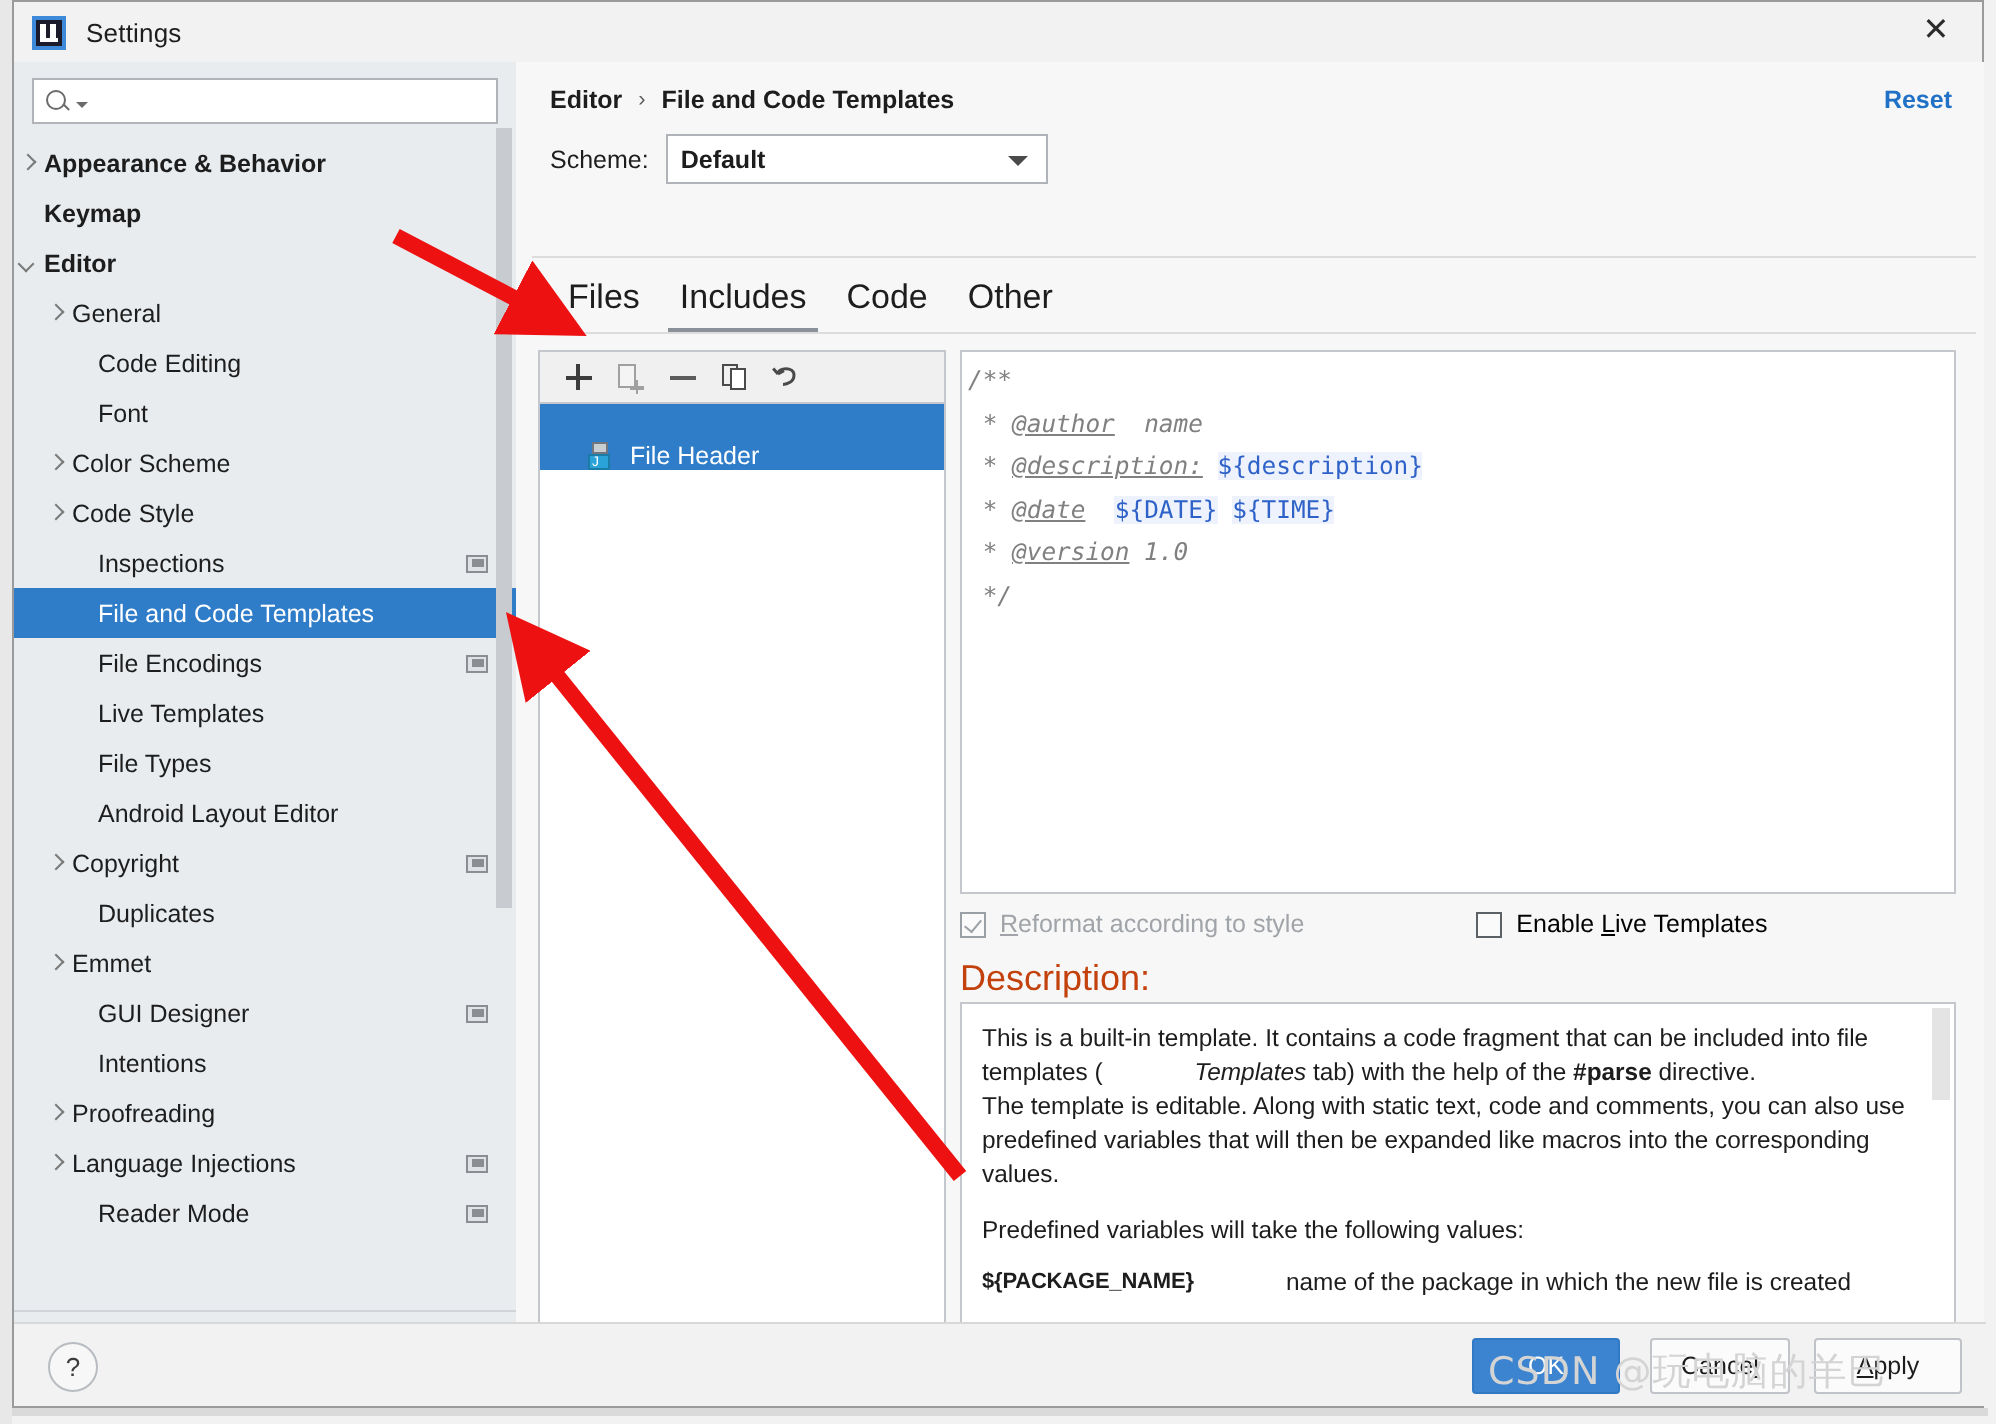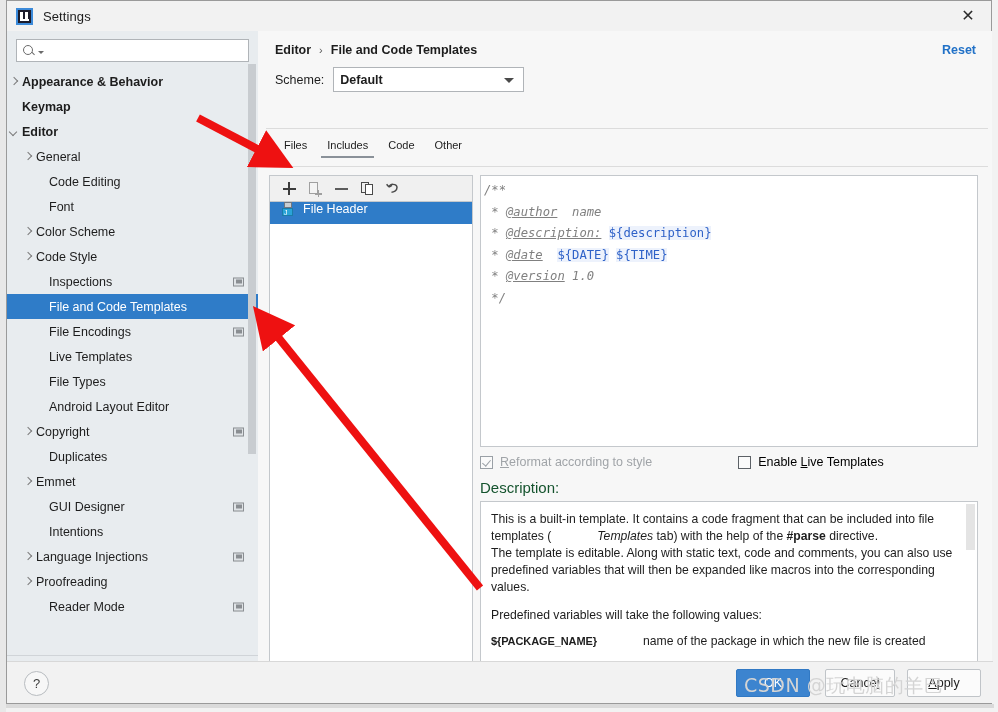--- a/index.html
+++ b/index.html
@@ -155,21 +155,21 @@
   #scheme-caret {
     position:absolute; right:9px; top:10px;
     width:0;height:0;border-left:5px solid transparent;border-right:5px solid transparent;
     border-top:5px solid #4a4a4a;
   }
   #panel-rule { position:absolute; left:8px; top:97px; width:722px; height:1px; background:#dcdcdc; }
   #tabs {
     position:absolute; left:16px; top:103px; display:flex; align-items:flex-end; gap:0;
   }
   .tab {
-    font-size:11px; color:#1d1d1d; padding:5px 10px 7px 10px; position:relative;
+    font-size:17px; color:#1d1d1d; padding:5px 10px 7px 10px; position:relative;
   }
   .tab.active::after {
     content:""; position:absolute; left:4px; right:4px; bottom:0; height:2.5px; background:#8a9199;
   }
   #tabs-rule { position:absolute; left:8px; top:135px; width:722px; height:1px; background:#dcdcdc; }
 
   
   #list-panel {
     position:absolute; left:11px; top:144px; width:204px; height:512px;
     background:#ffffff; border:1px solid #c4c8cc;
@@ -186,21 +186,21 @@
   .ic-filenew .pg { position:absolute; left:1px; top:0; width:9px; height:12px; border:1.4px solid #333; background:#fafafa; }
   .ic-filenew .pl1 { position:absolute; right:0; bottom:1px; width:7px; height:1.6px; background:#333; }
   .ic-filenew .pl2 { position:absolute; right:2.7px; bottom:-1.5px; width:1.6px; height:7px; background:#333; }
   .ic-minus { width:13px; height:2px; background:#5c5c5c; }
   .ic-copy { position:relative; width:13px; height:13px; }
   .ic-copy .c1 { position:absolute; left:0; top:0; width:8px; height:11px; border:1.5px solid #4a4a4a; }
   .ic-copy .c2 { position:absolute; left:4px; top:2px; width:8px; height:11px; border:1.5px solid #4a4a4a; background:#fff; }
   .ic-undo { position:relative; width:14px; height:13px; }
   .ic-undo svg { display:block; }
   .list-item {
-    height:22px; display:flex; align-items:flex-start; padding-left:12px;
+    height:33px; display:flex; align-items:flex-end; padding-left:24px;
     font-size:12.5px; color:#1d1d1d;
   }
   .list-item.sel { background:#2f7cc8; color:#ffffff; }
   .ic-tmpl { position:relative; width:14px; height:14px; flex:none; margin-right:7px; }
   .ic-tmpl .top { position:absolute; left:2px; top:0px; width:8px; height:6px; background:#c9ced2; border:1px solid #6f7680; }
   .ic-tmpl .bot { position:absolute; left:0px; top:6px; width:11px; height:8px; background:#2aa4d8; border:1px solid #1b7ca8; }
   .ic-tmpl .j { position:absolute; left:2px; top:7px; font-size:7px; color:#fff; font-family:"Liberation Sans", sans-serif; }
 
   
   #editor {
@@ -224,21 +224,21 @@
     content:""; position:absolute; left:3px; top:1.5px; width:4px; height:7px;
     border-right:1.8px solid #9aa0a6; border-bottom:1.8px solid #9aa0a6;
     transform:rotate(40deg);
   }
   .cbx.enabled { border-color:#5c6166; }
   .cb-label { font-size:12.5px; margin-left:7px; }
   .cb-label.dim { color:#a0a4a8; }
   .cb-label u { text-decoration:underline; }
   #cb-2 { margin-left:86px; display:flex; align-items:center; }
 
-  #desc-label { position:absolute; left:222px; top:448px; font-size:15px; color:#14532d; }
+  #desc-label { position:absolute; left:222px; top:448px; font-size:18px; color:#c2410c; }
   #desc-box {
     position:absolute; left:222px; top:470px; width:498px; height:186px;
     background:#ffffff; border:1px solid #c4c8cc; overflow:hidden;
   }
   #desc-inner { padding:9px 12px 0 10px; font-size:12.2px; color:#1d1d1d; line-height:17px; }
   #desc-inner p { margin:0; }
   #desc-inner .ital { font-style:italic;margin-left:46px; }
   #desc-inner .bld { font-weight:bold;text-align:right; }
   #desc-gap { height:11px; }
   .var-row { display:flex; margin-top:9px; font-size:12.2px; }
@@ -381,26 +381,26 @@
           <span class="tw"></span>
           <span class="tree-label">GUI Designer</span>
           <span class="proj-badge"></span>
         </div>
         <div class="tree-row indent-2">
           <span class="tw"></span>
           <span class="tree-label">Intentions</span>
         </div>
         <div class="tree-row indent-1">
           <span class="tw right"></span>
+          <span class="tree-label">Proofreading</span>
+        </div>
+        <div class="tree-row indent-1">
+          <span class="tw right"></span>
           <span class="tree-label">Language Injections</span>
           <span class="proj-badge"></span>
-        </div>
-        <div class="tree-row indent-1">
-          <span class="tw right"></span>
-          <span class="tree-label">Proofreading</span>
         </div>
         <div class="tree-row indent-2">
           <span class="tw"></span>
           <span class="tree-label">Reader Mode</span>
           <span class="proj-badge"></span>
         </div>
         <div class="tree-row indent-2 cut-row">
           <span class="tw"></span>
           <span class="tree-label">TextMate Bundles</span>
         </div>

